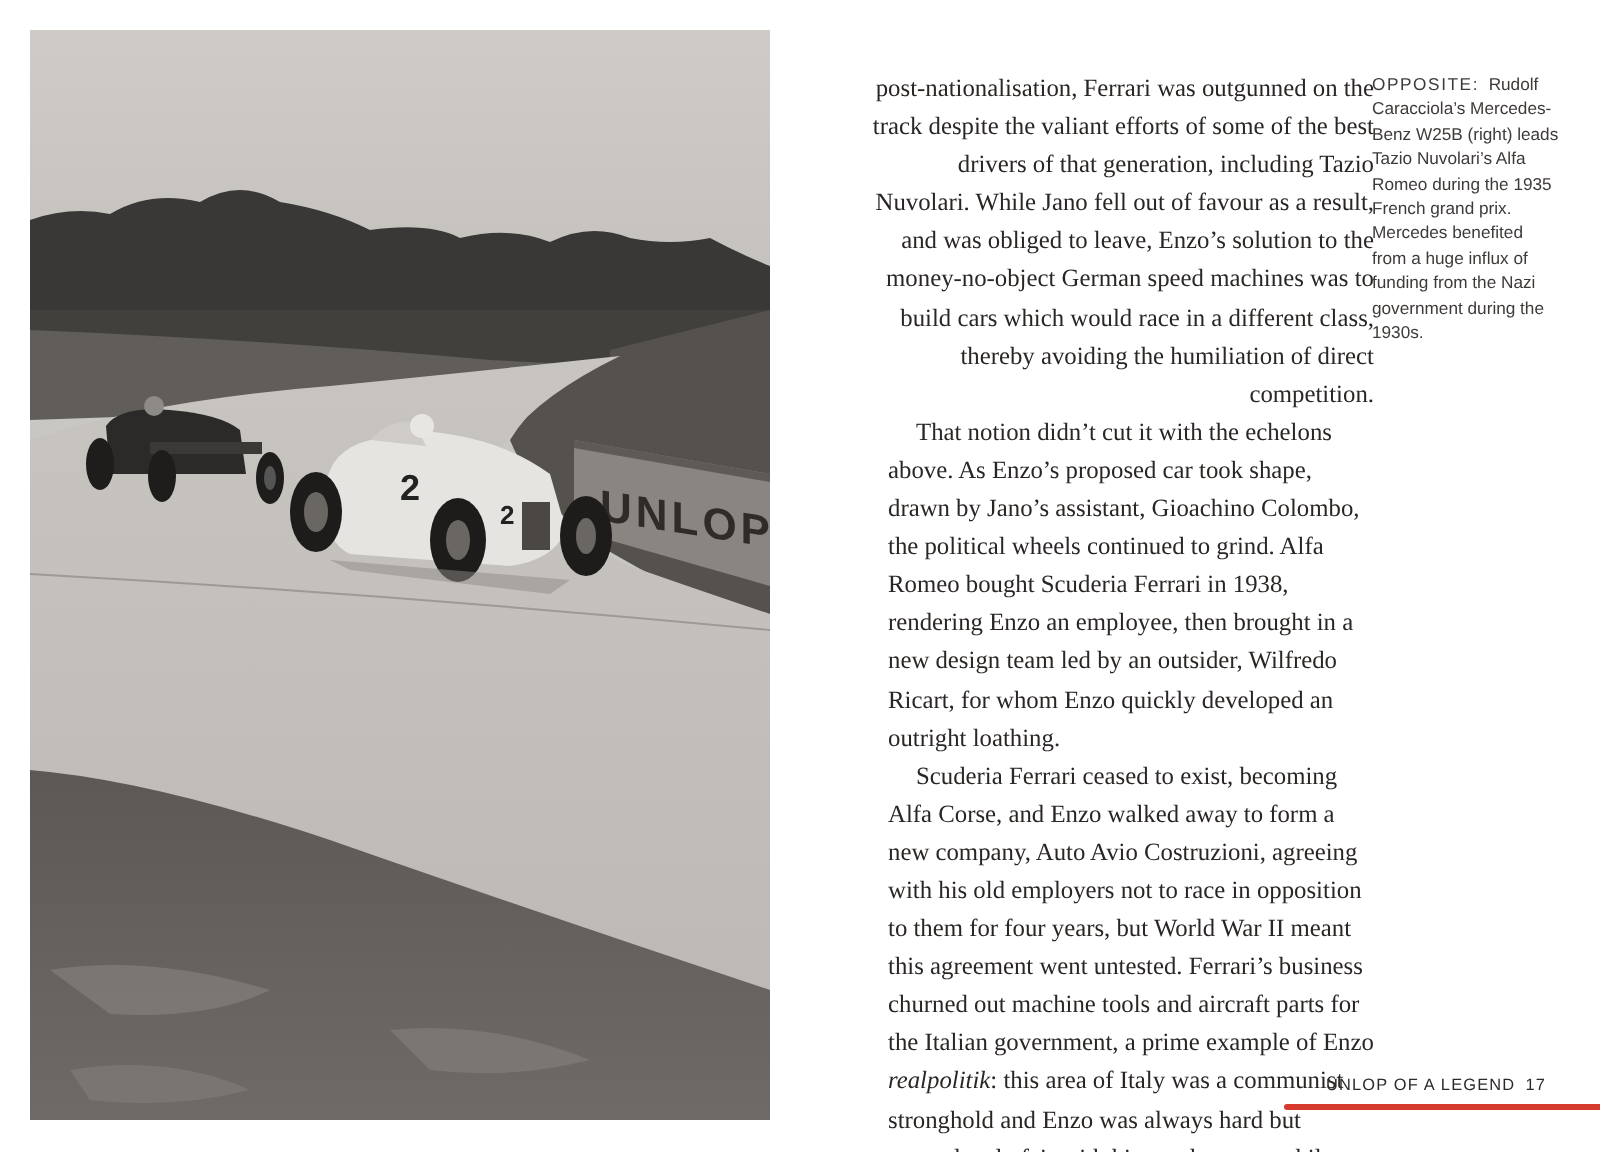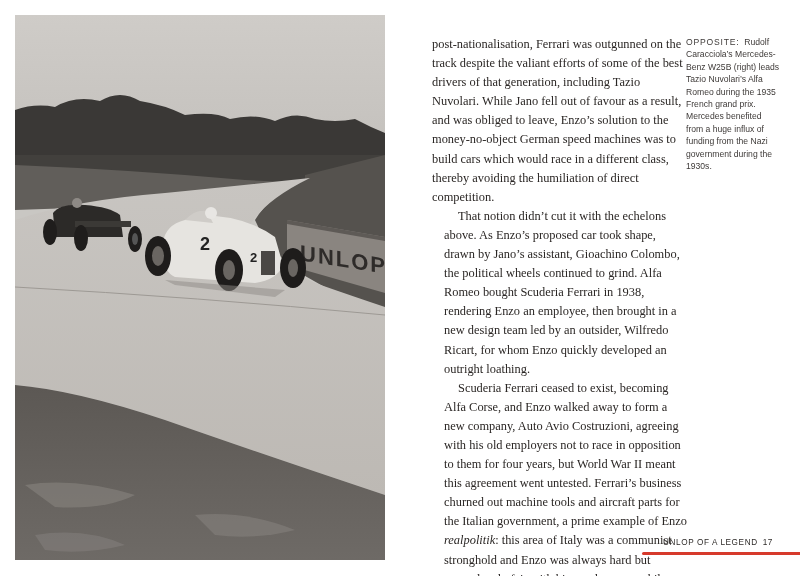--- a/index.html
+++ b/index.html
@@ -11,21 +11,21 @@
       position: absolute; left: 15px; top: 15px; width: 370px; height: 545px; overflow: hidden;
       background: #c9c7c3;
     }
     .photo svg { display: block; width: 370px; height: 545px; }
     .body-col {
       position: absolute; left: 432px; top: 35px; width: 255px;
       font-size: 12.4px; line-height: 19.1px; color: #2a2624;
     }
     .body-col p { margin: 0; }
     .body-col p.indent { text-indent: 14px; margin-left: 12px; }
-    .body-col p.first { text-indent: 0; }
+    .body-col p.first { text-indent: 0; text-align: right; }
     .caption {
       position: absolute; left: 686px; top: 36px; width: 95px;
       font-family: "Liberation Sans", "DejaVu Sans", sans-serif;
       font-size: 8.6px; line-height: 12.4px; color: #3e3a38;
     }
     .caption .lead { letter-spacing: 0.8px; text-transform: uppercase; }
     .footer {
       position: absolute; left: 663px; top: 538px;
       font-family: "Liberation Sans", "DejaVu Sans", sans-serif;
       font-size: 8.2px; letter-spacing: 0.6px; color: #2e2a28;

